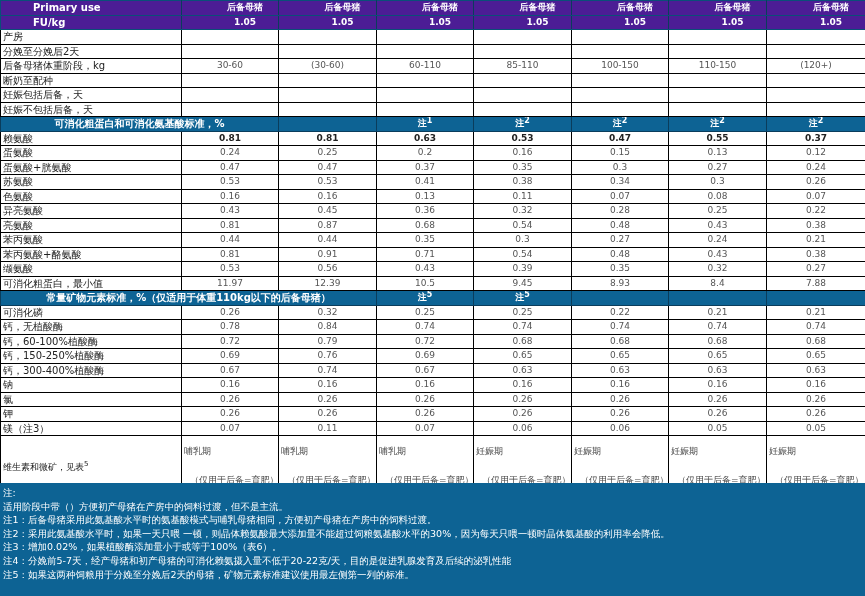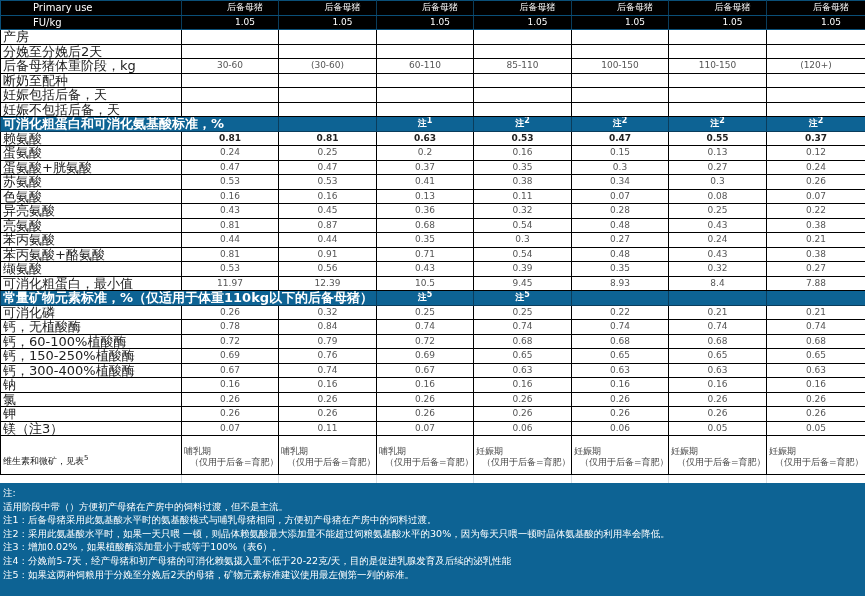--- a/index.html
+++ b/index.html
@@ -1,28 +1,28 @@
 <!DOCTYPE html>
 <html><head>
 <meta charset="utf-8">
 <style>
   html, body { margin:0; padding:0; background:#ffffff; }
   body { width:865px; height:596px; overflow:hidden; font-family:"DejaVu Sans","Liberation Sans",sans-serif; }
   table.grid { border-collapse:collapse; table-layout:fixed; width:865px; position:absolute; left:0; top:0; }
   table.grid td { height:13.5px; padding:0 2px; font-size:9px; line-height:13px; border:1px solid #000; color:#555; white-space:nowrap; overflow:hidden; text-align:center; }
-  table.grid td.lbl { text-align:left; color:#222; font-size:13px; }
-  tr.hdr td { background:#000000; color:#fff; font-weight:normal; border-color:#0a4f78; border-right:1px solid #0a3d5c;padding-left:32px; }
+  table.grid td.lbl { text-align:left; color:#222; font-size:10px; }
+  tr.hdr td { background:#4c1d95; color:#fff; font-weight:bold; border-color:#0a4f78; border-right:1px solid #0a3d5c;padding-left:32px; }
   tr.hdr td.lbl { color:#fff; font-size:10px; }
   tr.sec td { background:#0d6394; color:#fff; font-weight:bold; border-color:#0a3d5c; }
-  tr.sec td.lbl { color:#fff; }
+  tr.sec td.lbl { color:#fff;text-align:center; }
   tr.sec td sup, tr.hdr td sup { font-size:8px; vertical-align:3px; line-height:0; }
   td.bold { color:#222 !important; font-weight:bold; }
   tr.vit td { height:28px; vertical-align:top; text-align:left; font-size:9px; color:#444; line-height:11px; padding-top:10px; }
   tr.vit td.lbl { vertical-align:middle; font-size:9px; color:#222; }
-  tr.vit td .l2 { display:block; padding-left:6px; }
+  tr.vit td .l2 { display:block; padding-left:6px;margin-top:18px; }
   tr.blank td { height:24px; border:none; border-left:1px solid #d8dde2; }
   tr.blank td:first-child { border-left:none; }
   .notes { position:absolute; left:0; top:483px; width:865px; height:113px; background:#0d6394; color:#fff; font-size:9.5px; line-height:13.6px; padding:3px 0 0 3px; box-sizing:border-box; }
   .notes div { white-space:nowrap; }
 </style>
 </head>
 <body>
 
 <table class="grid">
   <colgroup>

